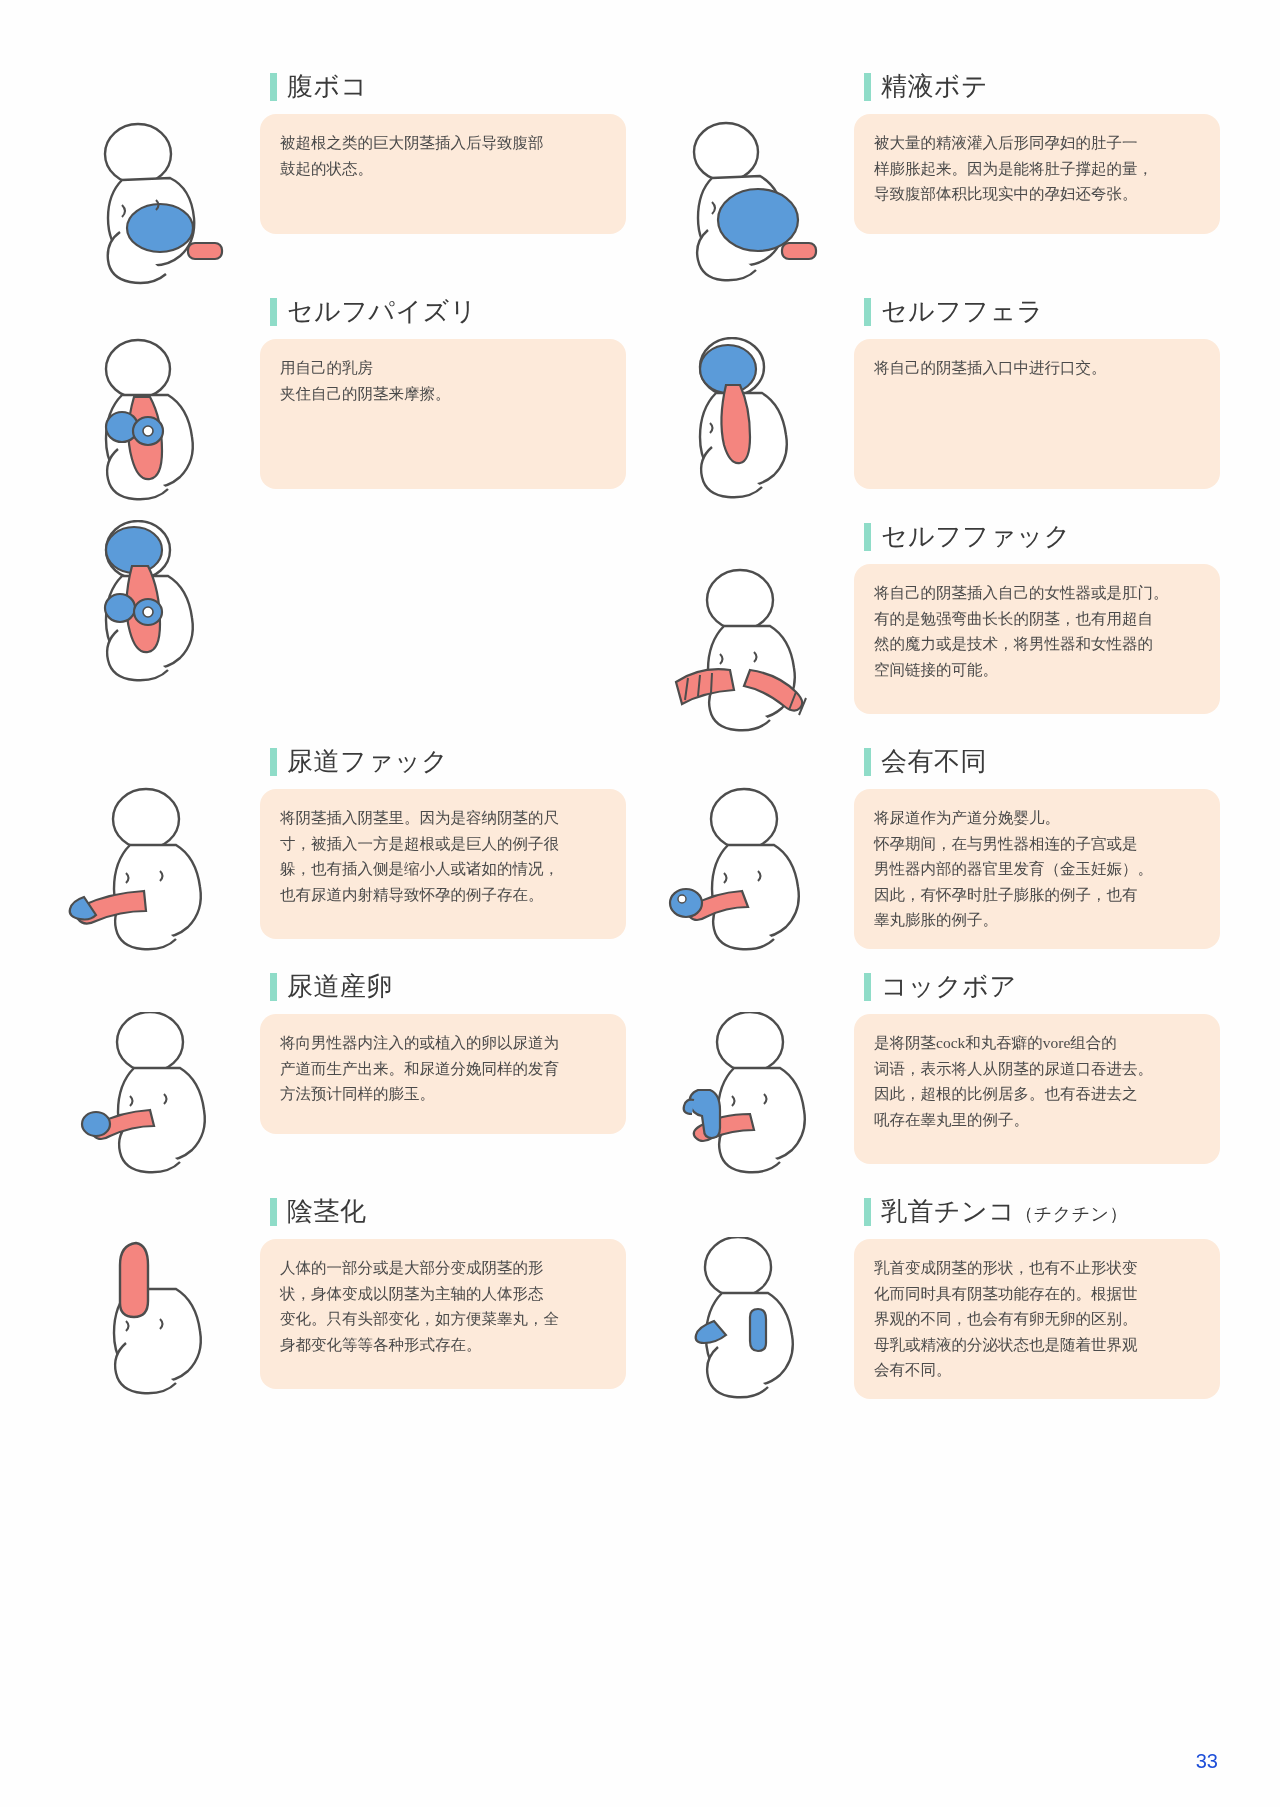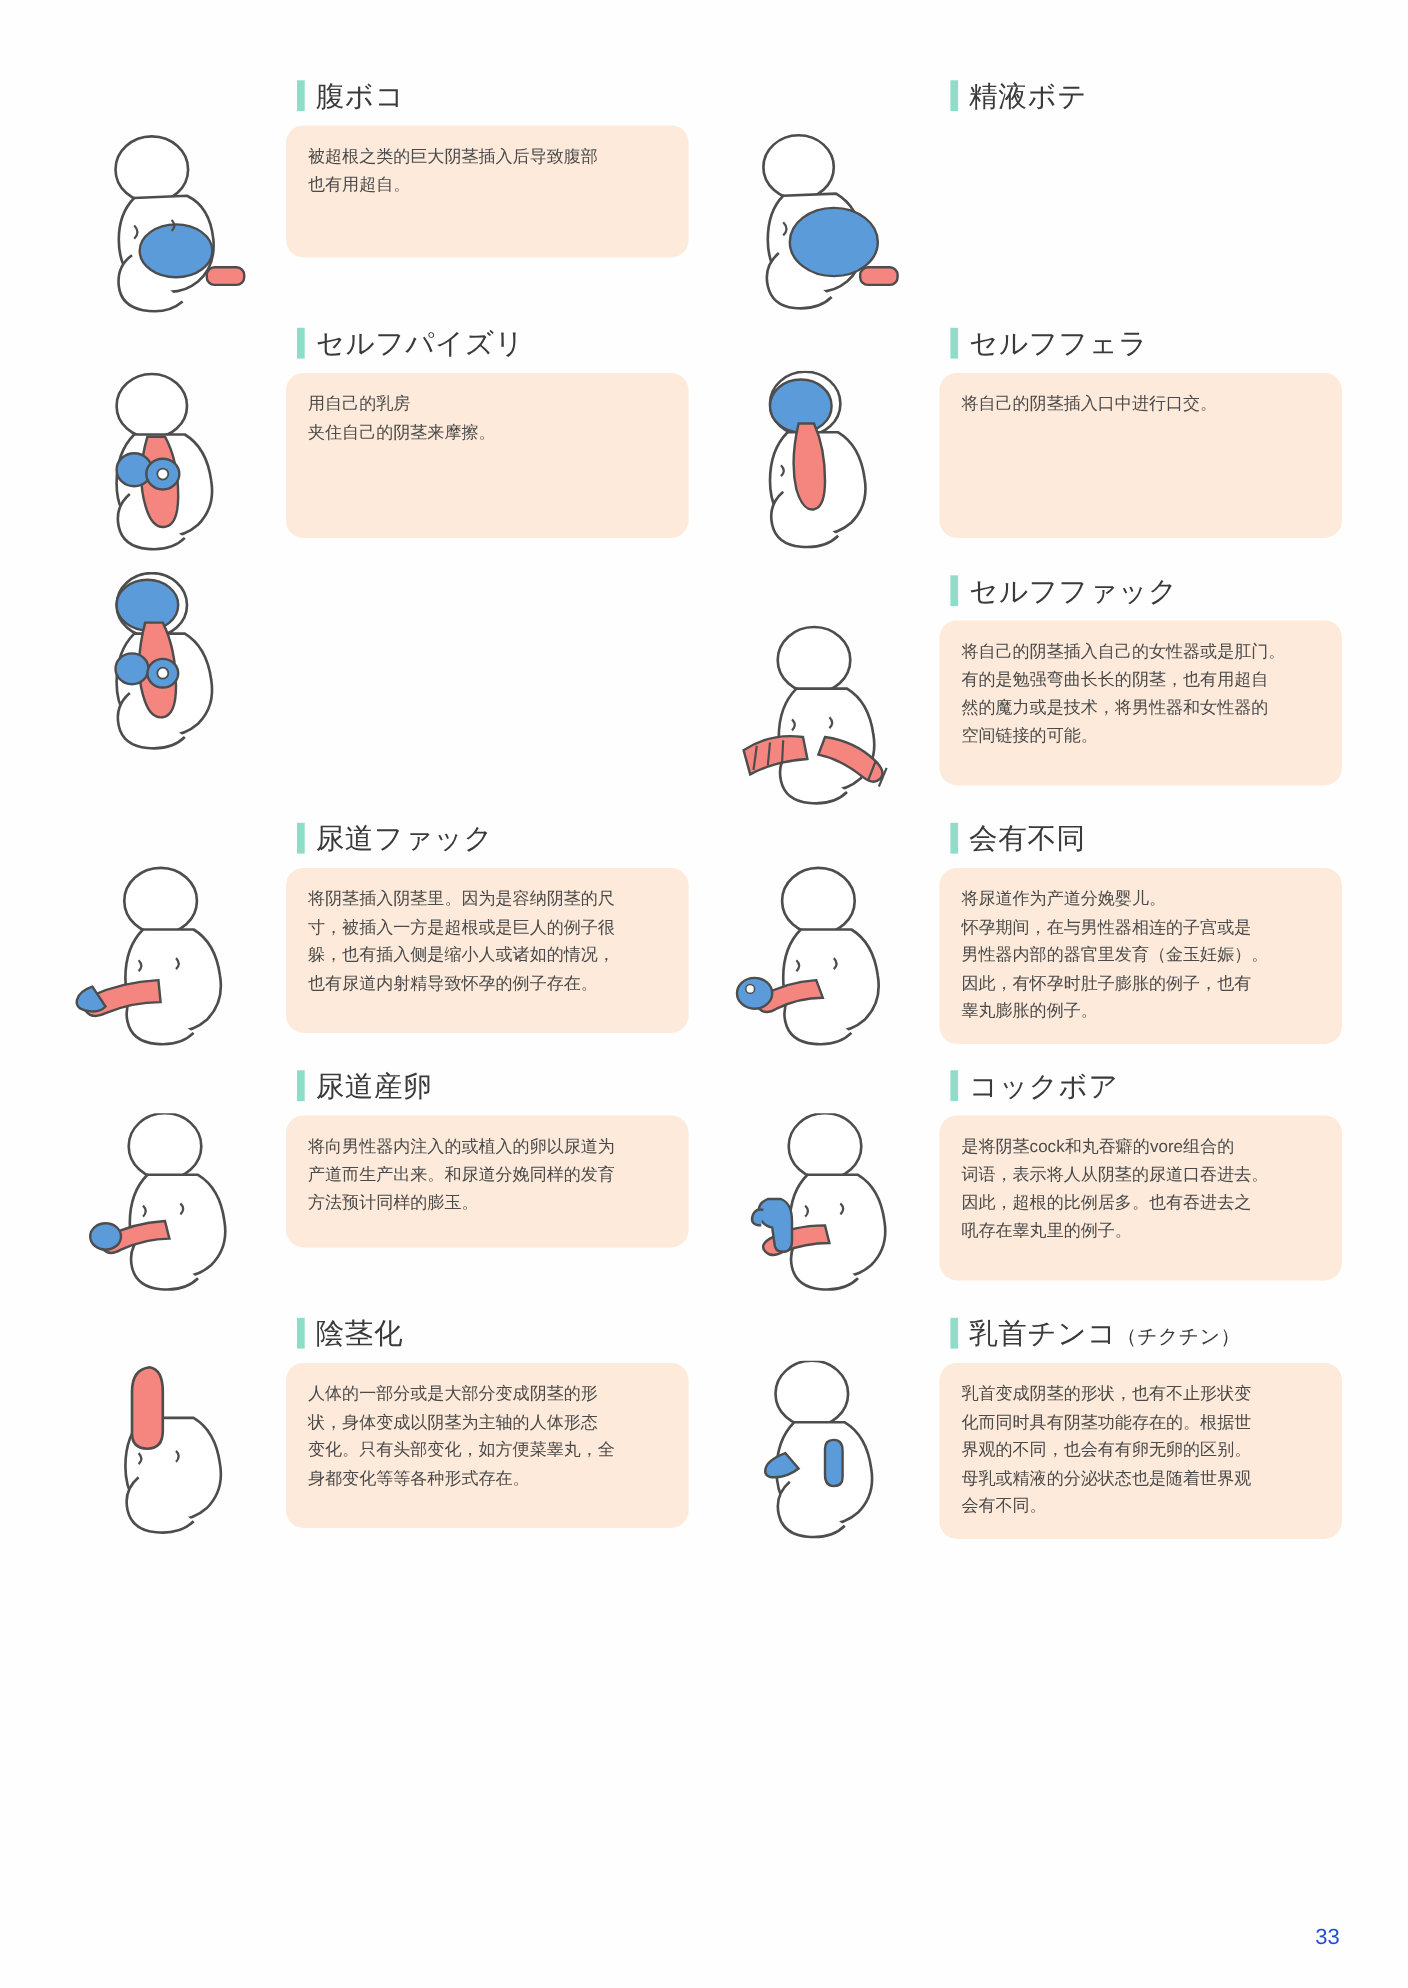--- a/index.html
+++ b/index.html
@@ -26,20 +26,21 @@
   .grid {
     display: grid;
     grid-template-columns: 1fr 1fr;
     column-gap: 28px;
     row-gap: 0px;
   }
   .entry {
     display: block;
     position: relative;
     margin-bottom: 8px;
+    font-family: Liberation Serif, serif;
   }
   .entry-title {
     display: flex;
     align-items: center;
     margin-left: 210px;
     margin-bottom: 8px;
     min-height: 34px;
   }
   .title-bar {
     width: 7px;
@@ -119,21 +120,21 @@
               <path d="M96 88 q5 5 0 10"></path>
             </g>
             <g>
               <rect x="128" y="131" width="34" height="16" rx="7" fill="#f4857f" stroke="#4d4d4d" stroke-width="2.2"></rect>
               <path d="M136 131 l0 16 M145 131 l0 16 M154 131 l0 16" stroke="#f4857f" stroke-width="0"></path>
             </g>
           </svg>
         </div>
         <div class="desc">
           <p>被超根之类的巨大阴茎插入后导致腹部
-也有用超自。</p>
+鼓起的状态。</p>
         </div>
       </div>
     </div>
 
     <div class="entry h-mid">
       <div class="entry-title">
         <span class="title-bar"></span>
         <span class="title-text">精液ボテ</span>
       </div>
       <div class="entry-body">
@@ -143,20 +144,25 @@
               <ellipse cx="72" cy="40" rx="32" ry="29"></ellipse>
               <path d="M58 66 q-14 14 -14 40 q0 34 28 44 q26 9 44 -6 q16 -14 14 -38 q-3 -30 -24 -42 z"></path>
               <path d="M54 118 q-14 12 -10 30 q4 18 24 20 q22 2 34 -10"></path>
             </g>
             <ellipse cx="104" cy="108" rx="40" ry="31" fill="#5b9bd9" stroke="#4d4d4d" stroke-width="2.2"></ellipse>
             <g stroke="#4d4d4d" stroke-width="2" fill="none">
               <path d="M58 90 q6 6 0 12"></path>
             </g>
             <rect x="128" y="131" width="34" height="16" rx="7" fill="#f4857f" stroke="#4d4d4d" stroke-width="2.2"></rect>
           </svg>
+        </div>
+        <div class="desc">
+          <p>被大量的精液灌入后形同孕妇的肚子一
+样膨胀起来。因为是能将肚子撑起的量，
+导致腹部体积比现实中的孕妇还夸张。</p>
         </div>
       </div>
     </div>
 
     <div class="entry h-tall">
       <div class="entry-title">
         <span class="title-bar"></span>
         <span class="title-text">セルフパイズリ</span>
       </div>
       <div class="entry-body">

